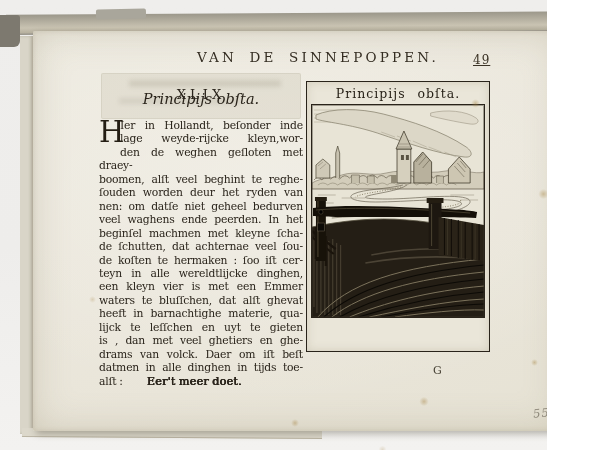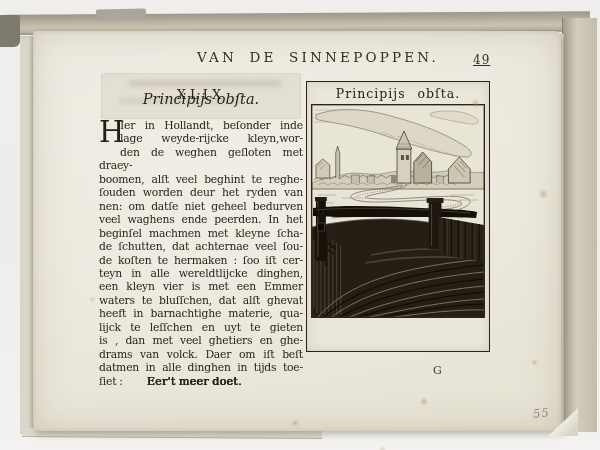--- a/index.html
+++ b/index.html
@@ -1,17 +1,17 @@
 <!DOCTYPE html>
 <html><head>
 <meta charset="utf-8">
 <style>
   html,body{margin:0;padding:0;}
   body{width:600px;height:450px;overflow:hidden;font-family:"DejaVu Serif",serif;}
-  .photo{position:relative;width:600px;height:450px;overflow:hidden;
+  .photo{position:relative;width:547px;height:450px;overflow:hidden;
     background:linear-gradient(180deg,#efeeec 0%,#eeedeb 55%,#f3f2f0 100%);}
   
   .cover-top{position:absolute;left:6px;top:13px;width:584px;height:19px;
     background:linear-gradient(180deg,#9b978a,#c9c3b2 70%,#b4ae9c);
     border-bottom:1px solid #6f6a5c;transform:rotate(-0.35deg);}
   .cover-tab{position:absolute;left:96px;top:9px;width:50px;height:10px;background:#a9a69b;transform:rotate(-1deg);border-radius:2px;}
   .corner-dark{position:absolute;left:0;top:15px;width:20px;height:32px;background:#7d796f;border-radius:0 3px 6px 0;}
   .cover-right{position:absolute;left:562px;top:18px;width:34px;height:414px;
     background:linear-gradient(90deg,#a59e8b,#d2ccbb 40%,#c2bcaa);border-left:1px solid #8a8474;}
   .foreedge{position:absolute;left:556px;top:34px;width:8px;height:392px;
@@ -101,21 +101,21 @@
       <span class="tl">de ſchutten, dat achternae veel ſou-</span>
       <span class="tl">de koſten te hermaken : ſoo iſt cer-</span>
       <span class="tl">teyn in alle wereldtlijcke dinghen,</span>
       <span class="tl">een kleyn vier is met een Emmer</span>
       <span class="tl">waters te bluſſchen, dat alſt ghevat</span>
       <span class="tl">heeft in barnachtighe materie, qua-</span>
       <span class="tl">lijck te leſſchen en uyt te gieten</span>
       <span class="tl">is , dan met veel ghetiers en ghe-</span>
       <span class="tl">drams van volck. Daer om iſt beſt</span>
       <span class="tl">datmen in alle dinghen in tijds toe-</span>
-      <span class="tl last-line"><span>ſiet :</span><span class="blackletter">Eer't meer doet.</span></span>
+      <span class="tl last-line"><span>alſt :</span><span class="blackletter">Eer't meer doet.</span></span>
     </div>
 
     <div class="plate">
       <div class="plate-caption">Principijs obſta.</div>
       <div class="plate-inner">
         <svg viewBox="0 0 174 212" preserveAspectRatio="none">
           <g>
             <path d="M2,5 H44 M2,9 H38 M2,13 H30 M2,17 H22" stroke="#b7b09d" stroke-width="0.6" fill="none"></path>
             <path d="M4,10 C20,3 48,3 72,9 C100,16 132,26 156,42 C163,47 163,53 154,52 C128,49 96,38 66,28 C38,19 12,17 4,14 Z" fill="#dcd7c7" stroke="#807a67" stroke-width="0.7"></path>
             <path d="M70,27 l14,5 M86,31 l14,5 M102,36 l14,6 M118,42 l13,5 M134,47 l12,5" stroke="#a49d89" stroke-width="0.5" fill="none"></path>

